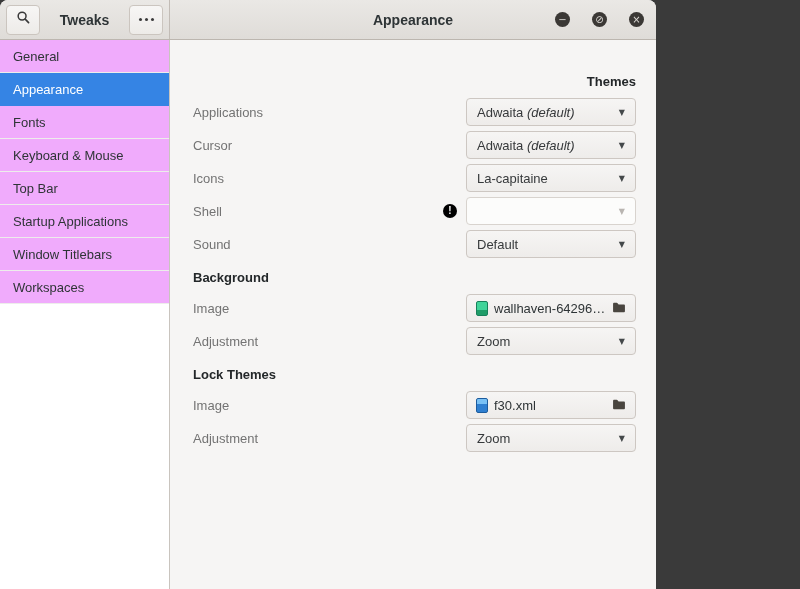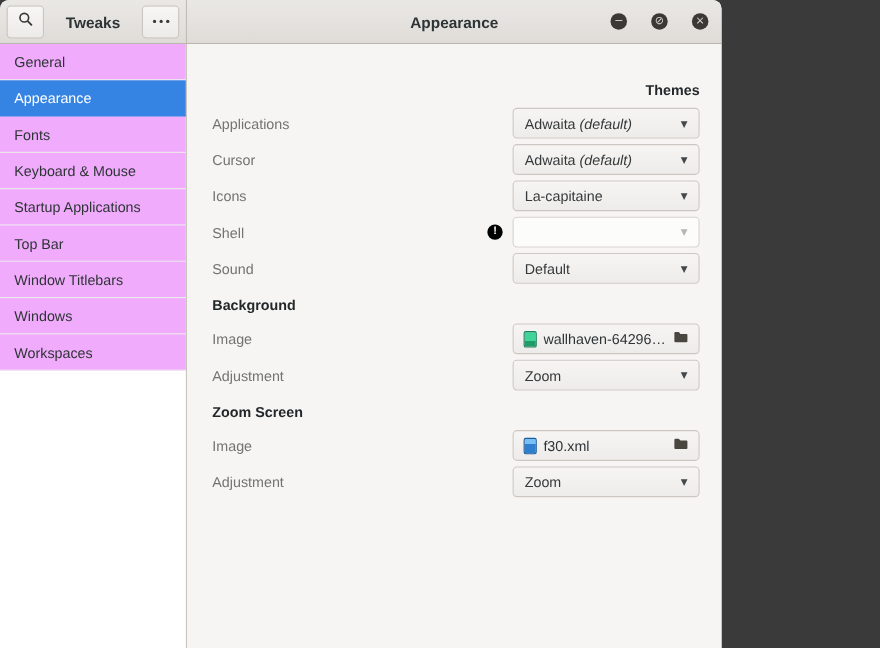--- a/index.html
+++ b/index.html
@@ -108,24 +108,23 @@
     </div>
   </div>
 
   <div class="app-body">
 
     <div class="sidebar">
       <div class="side-item">General</div>
       <div class="side-item selected">Appearance</div>
       <div class="side-item">Fonts</div>
       <div class="side-item">Keyboard &amp; Mouse</div>
+      <div class="side-item">Top Bar</div>
       <div class="side-item">Startup Applications</div>
-      <div class="side-item">Top Bar</div>
       <div class="side-item">Window Titlebars</div>
-      <div class="side-item">Windows</div>
       <div class="side-item">Workspaces</div>
     </div>
 
     <div class="content">
 
       <div class="section-title">Themes</div>
 
       <div class="row">
         <span class="row-label">Applications</span>
         <div class="row-controls">
@@ -198,21 +197,21 @@
       <div class="row">
         <span class="row-label">Adjustment</span>
         <div class="row-controls">
           <div class="combo">
             <span class="value"><span>Zoom</span></span>
             <span class="arrow">▼</span>
           </div>
         </div>
       </div>
 
-      <div class="section-title">Zoom Screen</div>
+      <div class="section-title">Lock Themes</div>
 
       <div class="row">
         <span class="row-label">Image</span>
         <div class="row-controls">
           <div class="filebtn">
             <span class="thumb blue"></span>
             <span class="fname">f30.xml</span>
             <span class="spacer"></span>
             <span class="folder-icon">
               <svg width="14" height="11" viewBox="0 0 16 13">

